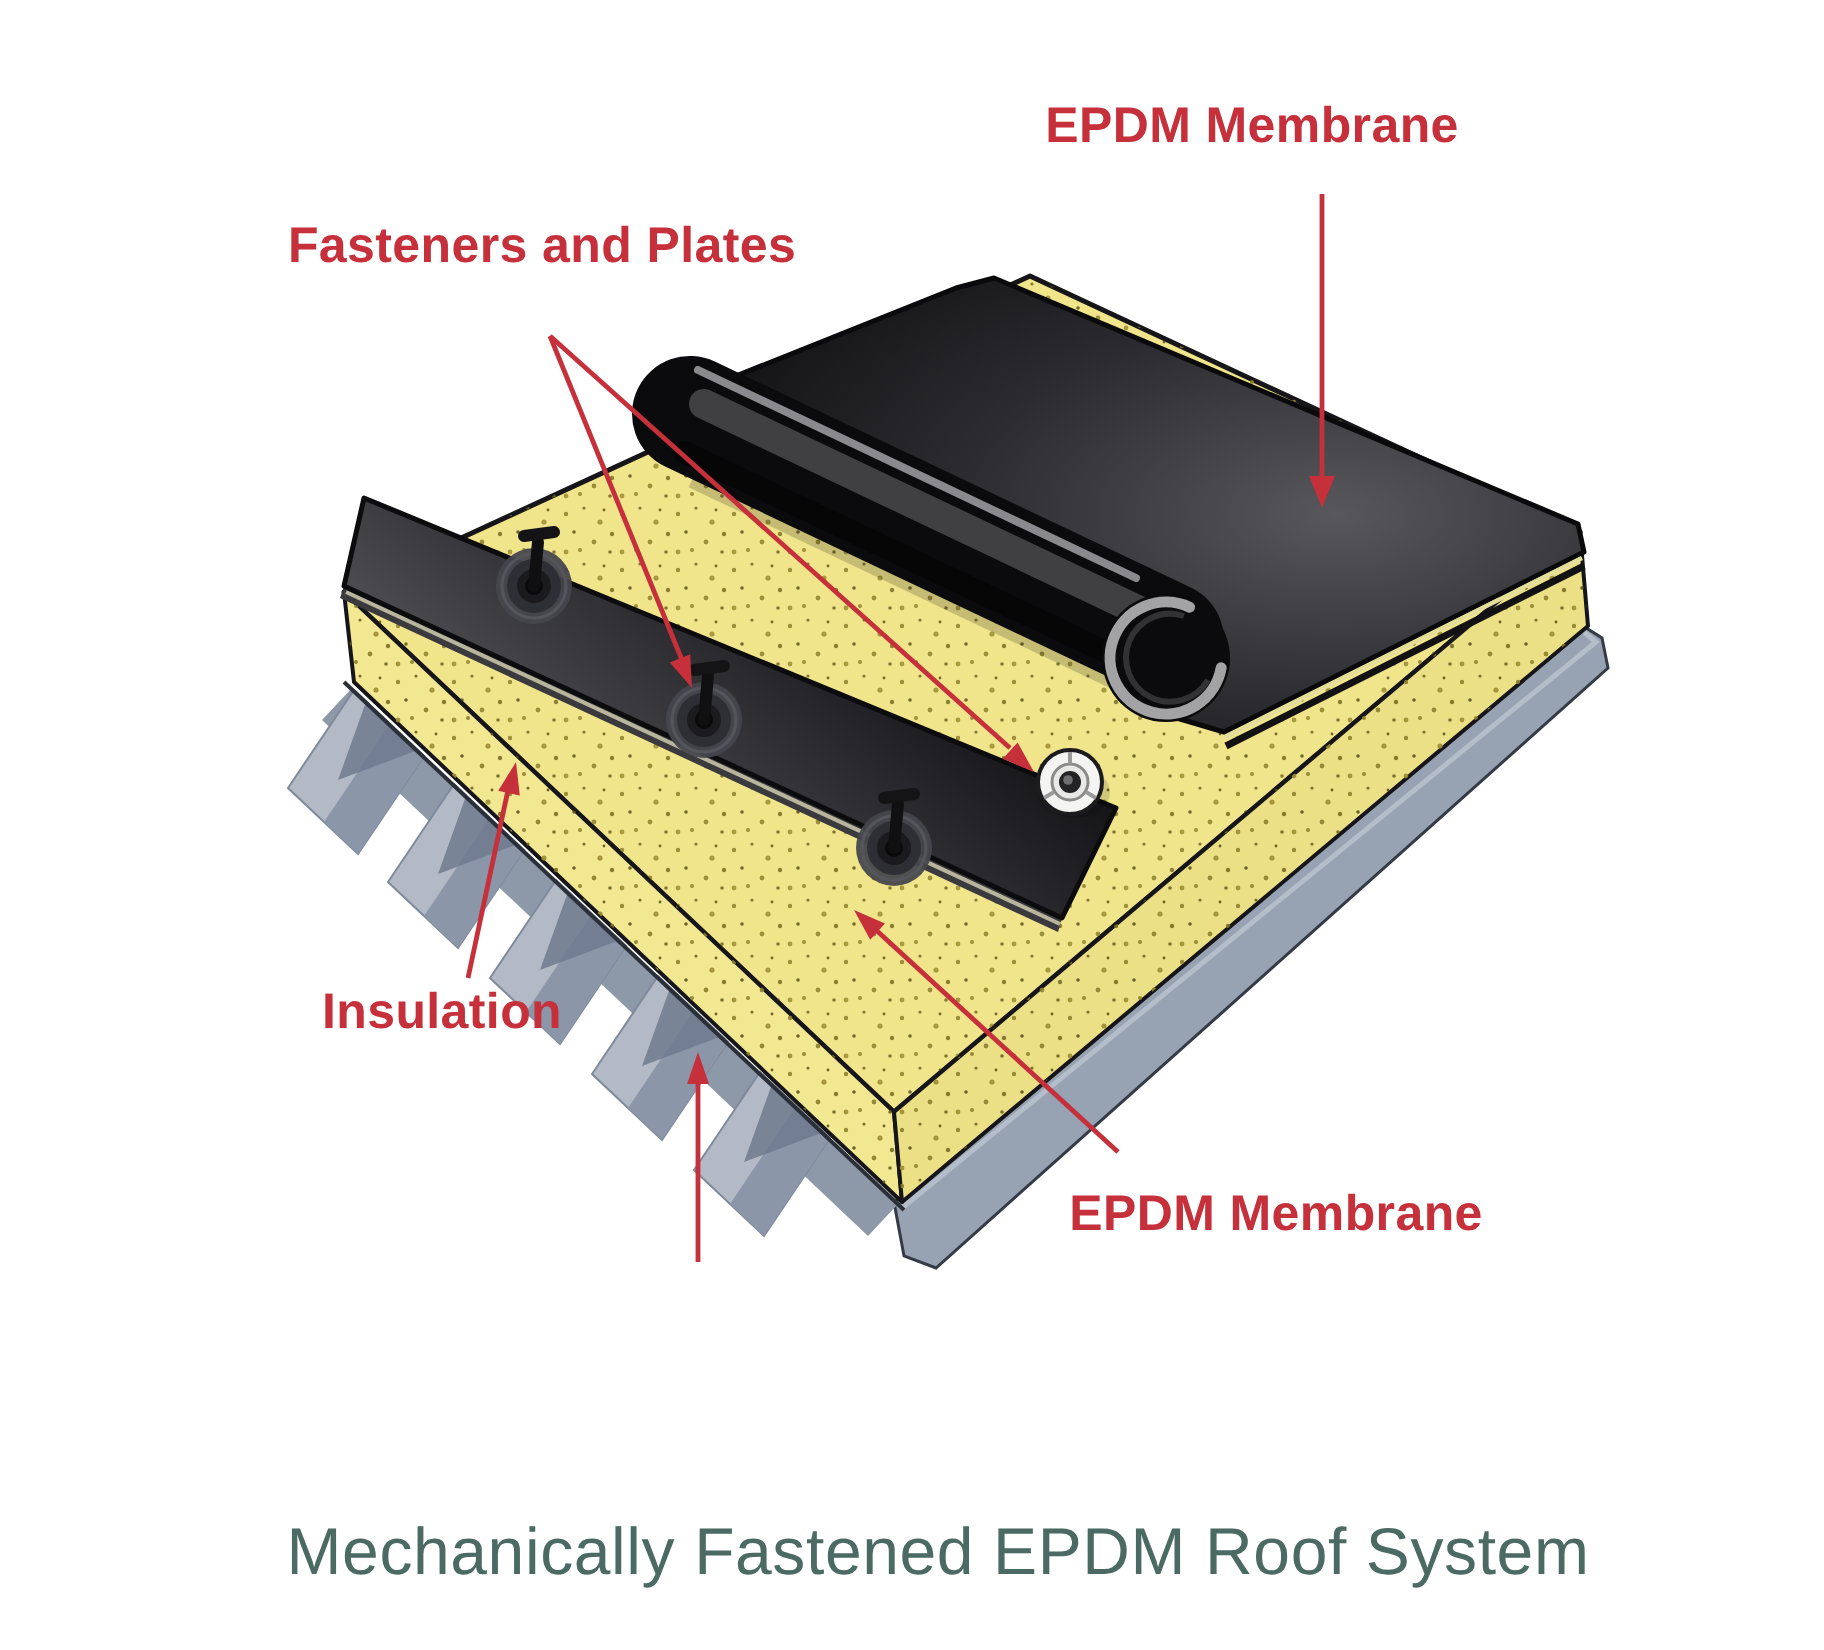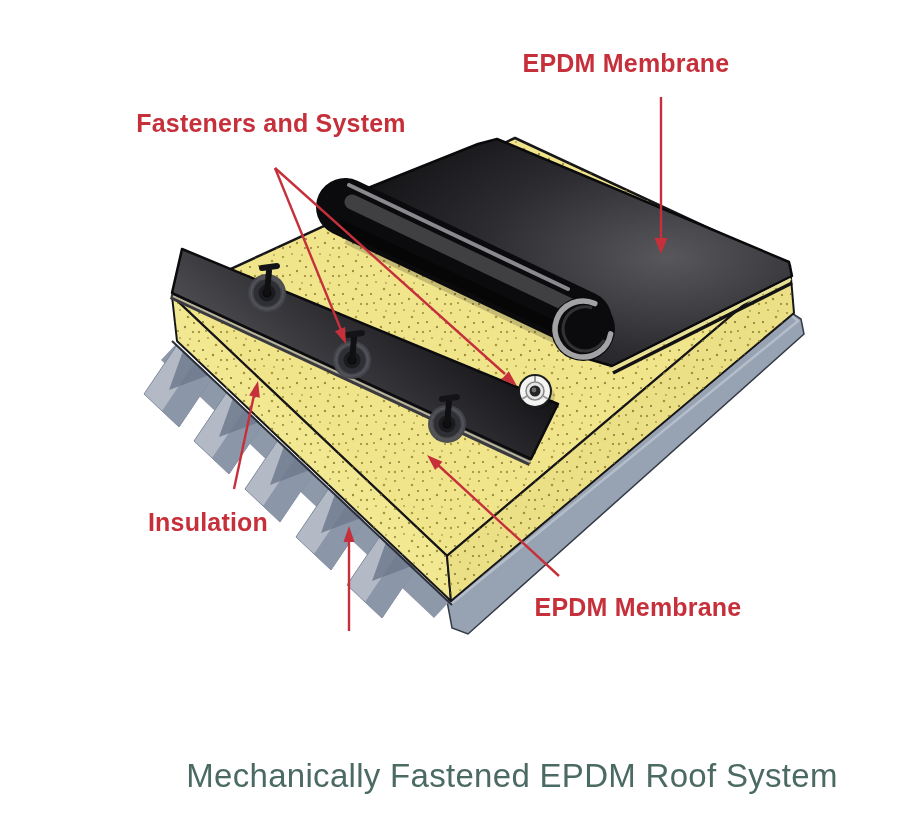--- a/index.html
+++ b/index.html
@@ -9,21 +9,21 @@
   }
   .stage svg{position:absolute;left:0;top:0;}
   .callout{
     position:absolute;transform:translateX(-50%);
     font-weight:bold;font-size:25px;letter-spacing:0.2px;
     color:#c6303b;white-space:nowrap;line-height:1.1;
   }
   .caption{
     position:absolute;transform:translateX(-50%);
     font-size:33px;font-weight:normal;letter-spacing:0.3px;
-    color:#4b6a63;white-space:nowrap;margin-left:43px;
+    color:#4b6a63;white-space:nowrap;
   }
 </style>
 </head>
 <body>
 
 <div class="stage">
 
 <svg width="912" height="825" viewBox="0 0 912 825">
   <defs>
     <pattern id="spk" width="28" height="28" patternUnits="userSpaceOnUse">
@@ -183,22 +183,22 @@
     </g>
     <g>
       <line x1="559" y1="576" x2="438" y2="465"></line>
       <polygon points="427,455 442.5,461.7 435.1,469.9" stroke="none"></polygon>
     </g>
   </g>
 </svg>
 
 <div class="callout" style="left:626px;top:50px;">EPDM Membrane</div>
 
-<div class="callout" style="left:271px;top:110px;">Fasteners and System</div>
-
-<div class="callout" style="left:208px;top:493px;margin-top:16px;">Insulation</div>
+<div class="callout" style="left:271px;top:110px;">Fasteners and Plates</div>
+
+<div class="callout" style="left:221px;top:493px;">Insulation</div>
 
 
 <div class="callout" style="left:638px;top:594px;">EPDM Membrane</div>
 
 <div class="caption" style="left:469px;top:757px;">Mechanically Fastened EPDM Roof System</div>
 
 </div>
 
 </body></html>

